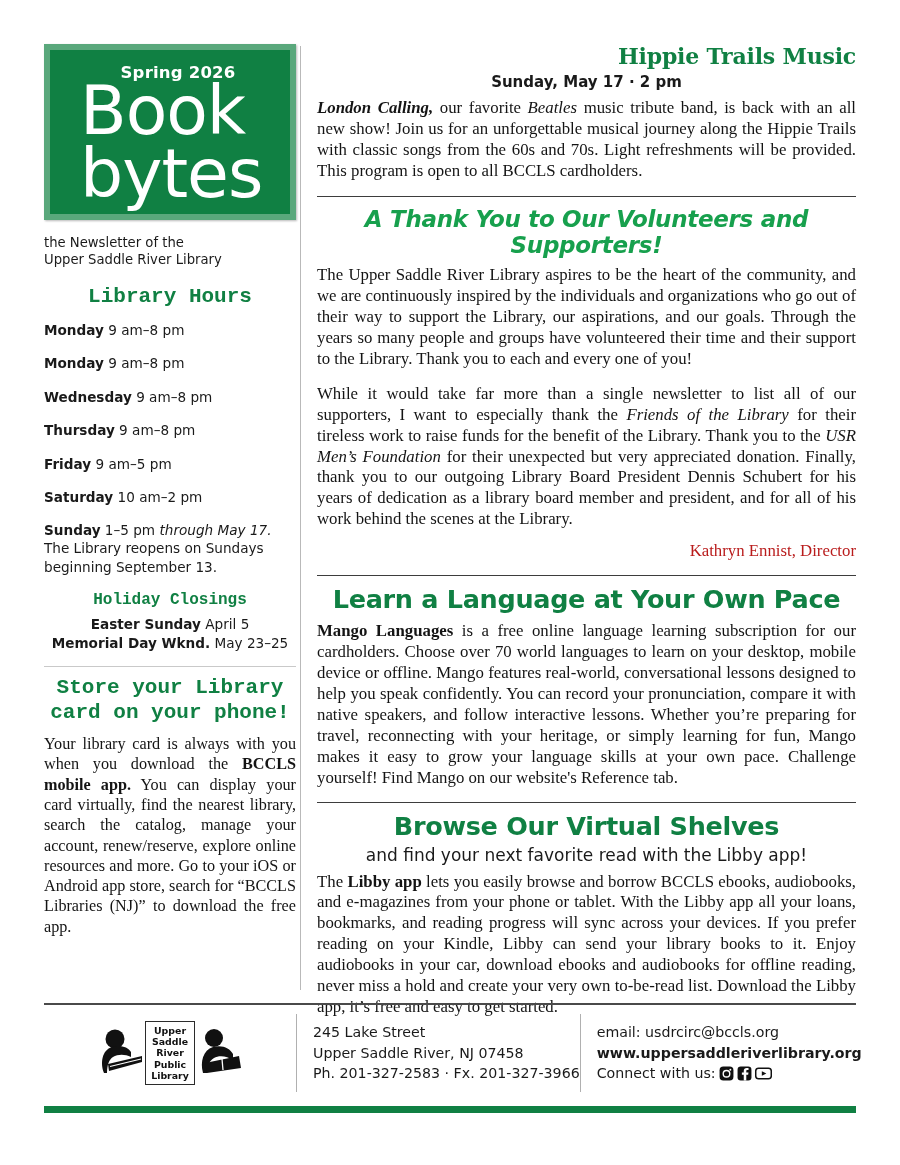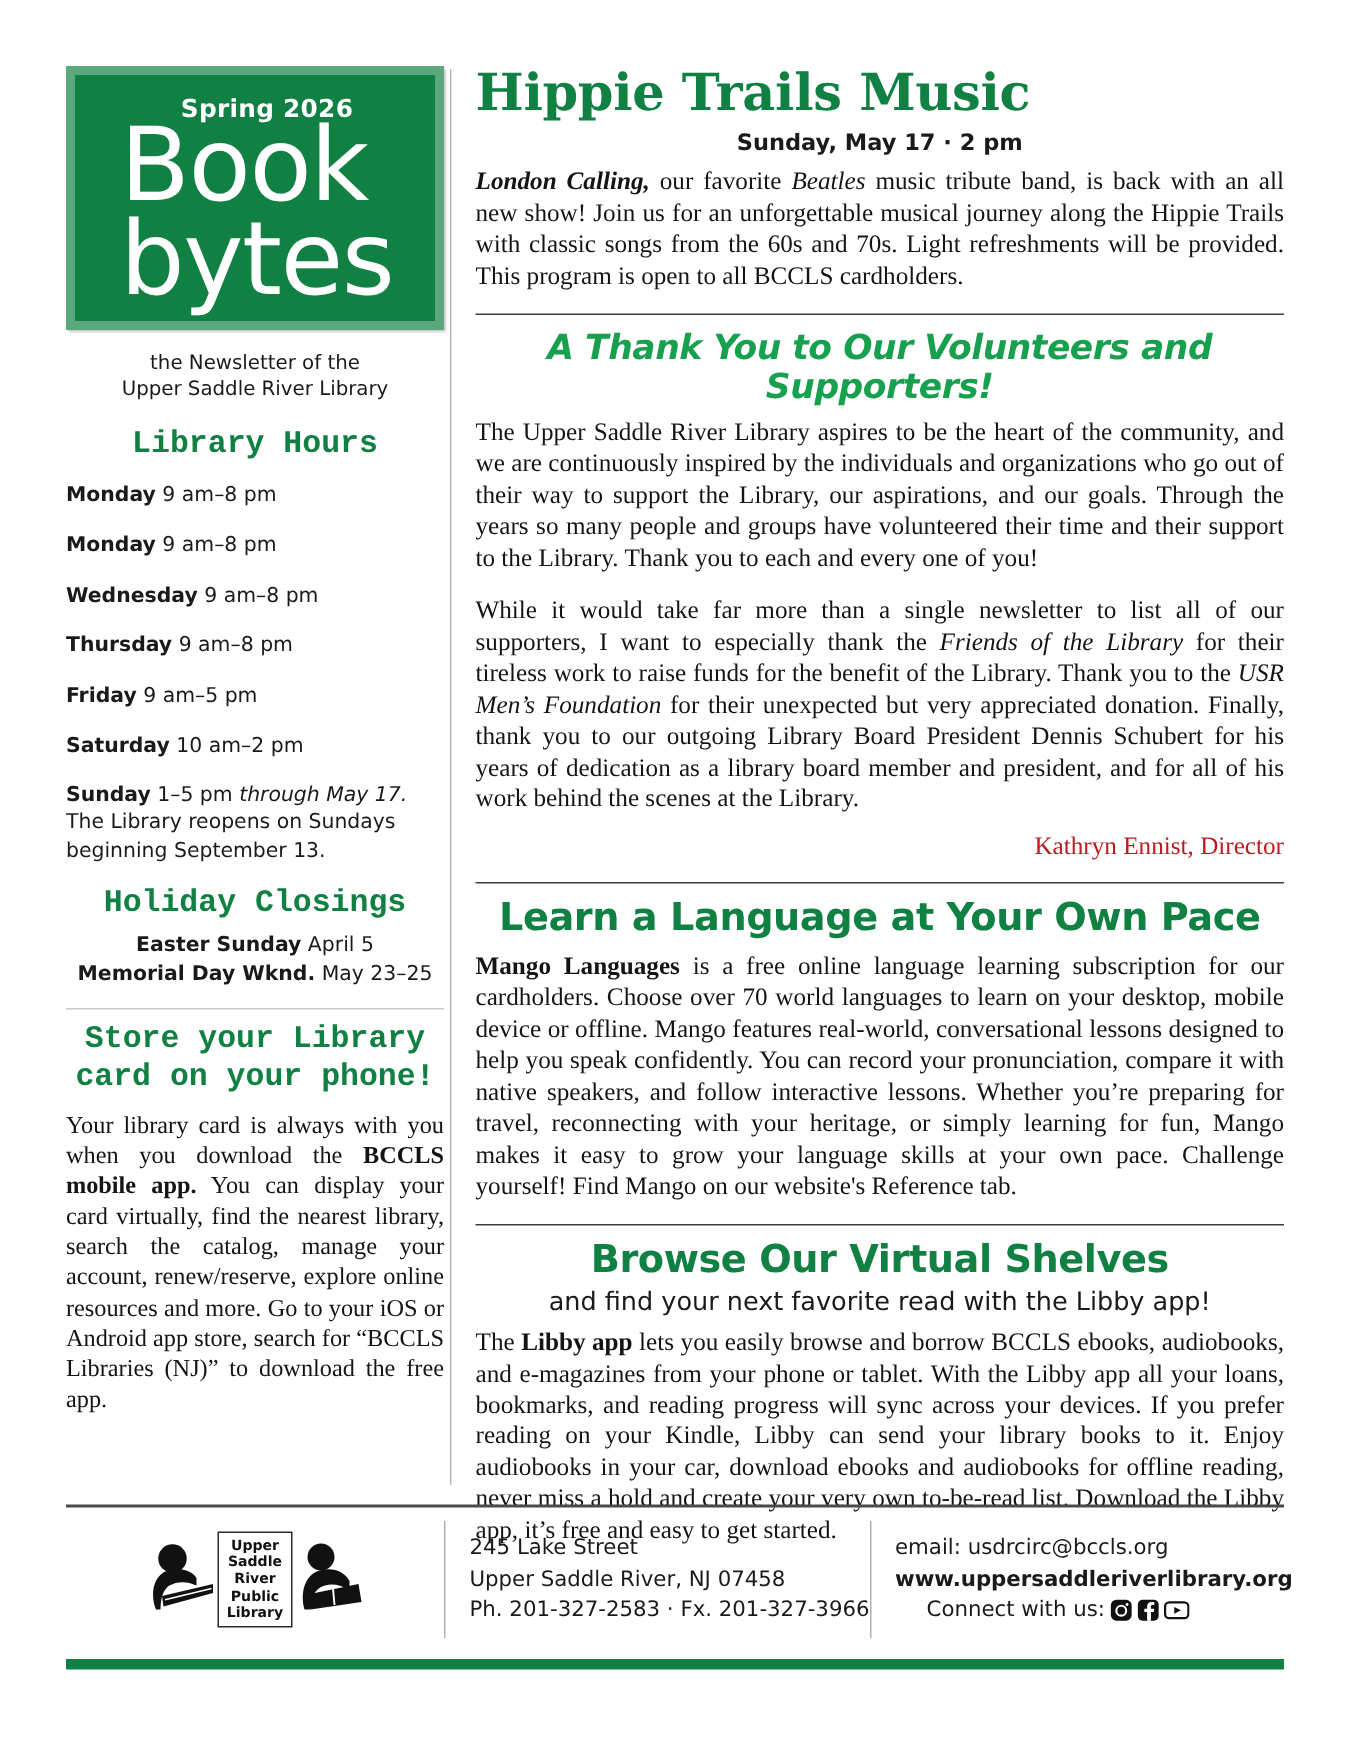--- a/index.html
+++ b/index.html
@@ -87,21 +87,20 @@
     padding-left: 14px;
   }
   .mast-word.two {
     padding-top: 6px;
   }
 
   .news-sub {
     font-family: "DejaVu Sans", sans-serif;
     font-size: 13.2px;
     line-height: 1.32;
-    text-align: center;
     color: #1a1a1a;
     margin-top: 14px;
     width: 252px;
   }
 
   
   .sb-rule {
     border-top: 1px solid #c9c9c9;
     width: 252px;
     margin: 13px 0 9px 0;
@@ -109,21 +108,21 @@
   .sb-head {
     font-family: Liberation Mono, monospace;
     font-weight: bold;
     color: #108043;
     font-size: 21px;
     text-align: center;
     width: 252px;
     line-height: 1.18;
   }
   .sb-head.small {
-    font-size: 21px;
+    font-size: 16px;
   }
   .hours-list {
     margin-top: 12px;
     width: 252px;
   }
   .hours-row {
     font-family: "DejaVu Sans", sans-serif;
     font-size: 13.6px;
     margin-bottom: 17.5px;
     color: #1a1a1a;
@@ -166,22 +165,22 @@
   .sb-body {
     width: 252px;
     margin-top: 8px;
   }
 
   
   .display-head {
     font-family: "DejaVu Serif", serif;
     font-weight: bold;
     color: #108043;
-    font-size: 34px;
-    text-align: left;
+    font-size: 22px;
+    text-align: right;
     letter-spacing: -0.2px;
     line-height: 1.1;
   }
   .display-sub {
     font-family: "DejaVu Sans", sans-serif;
     font-weight: bold;
     font-size: 15px;
     text-align: center;
     margin-top: 5px;
     color: #1a1a1a;
@@ -287,21 +286,20 @@
     font-size: 14.2px;
     line-height: 1.46;
     color: #1a1a1a;
     white-space: nowrap;
   }
   .foot-line.bold { font-weight: bold; }
   .social-row {
     display: flex;
     align-items: center;
     gap: 3px;
-    margin-left: 21px;
   }
   .soc {
     display: inline-block;
     width: 15px;
     height: 15px;
     flex: 0 0 15px;
   }
   .green-bar {
     position: absolute;
     left: 44px;

